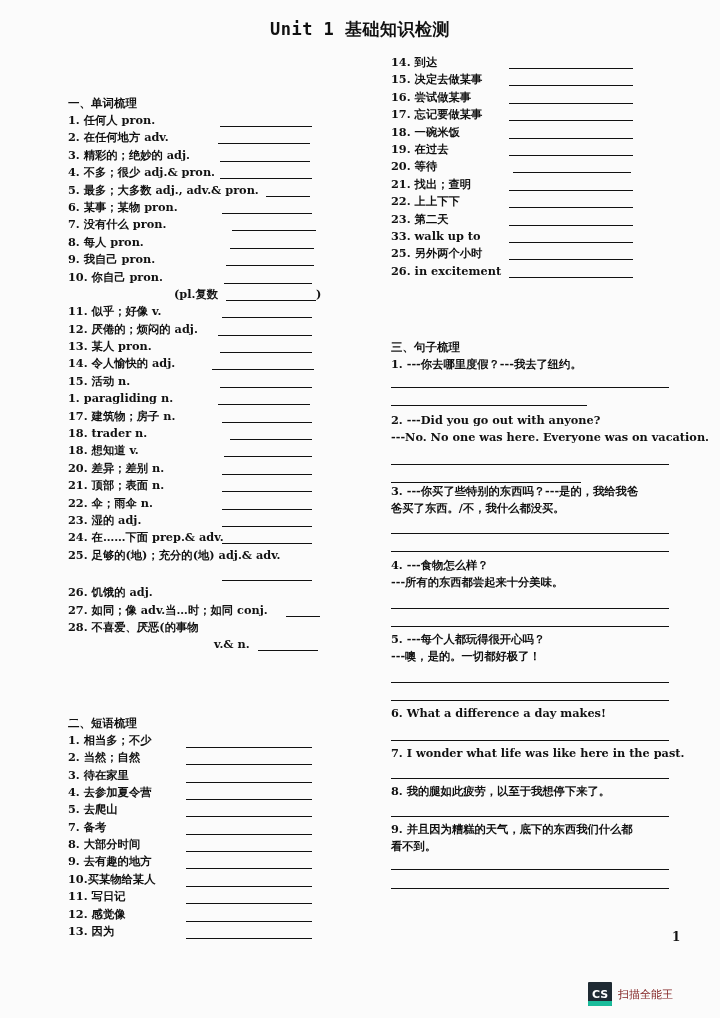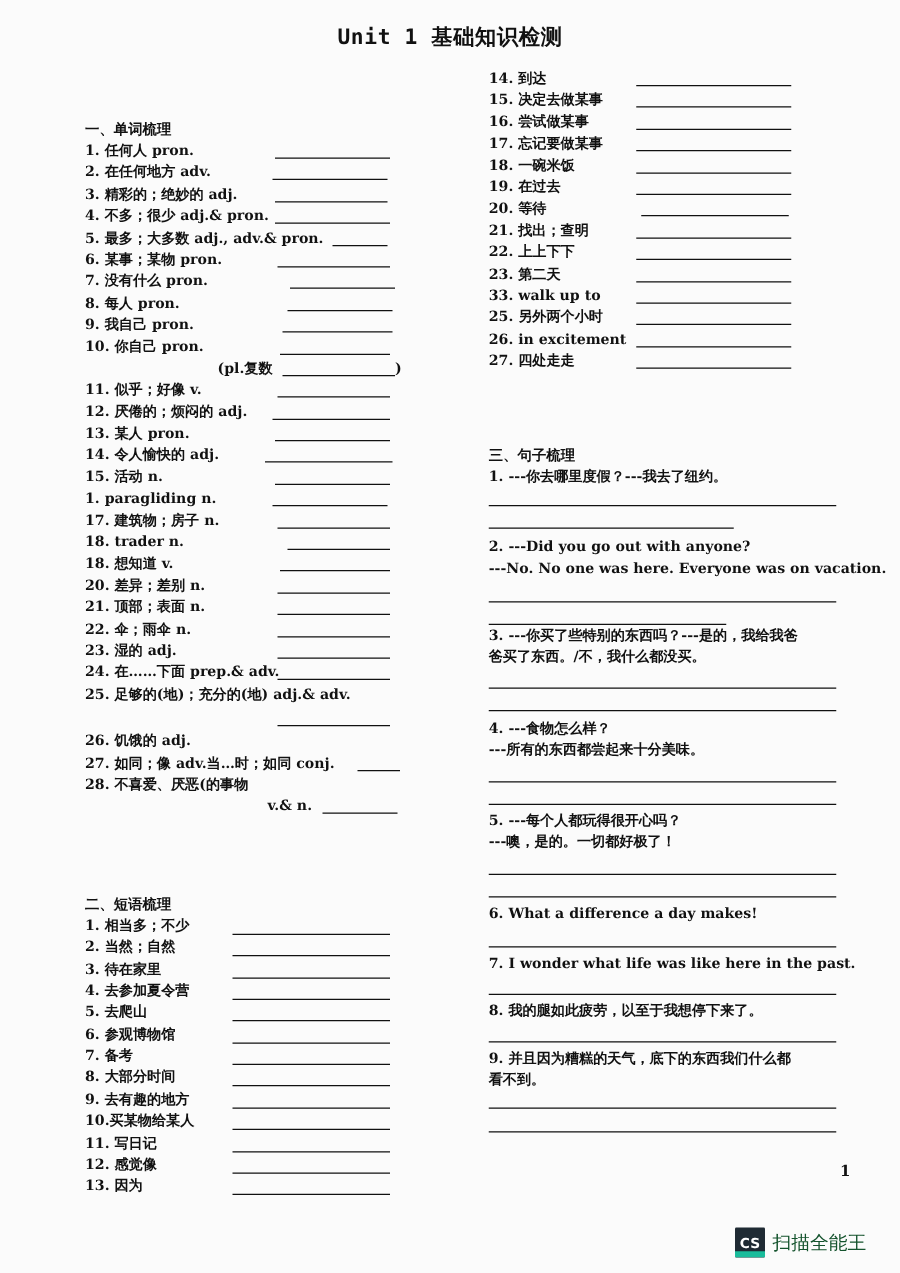--- a/index.html
+++ b/index.html
@@ -42,21 +42,21 @@
     width:24px; height:24px; border-radius:1px; background:#1f2a33;
     color:#fff; font-family:"DejaVu Sans","Liberation Sans",sans-serif;
     font-weight:bold; font-size:11px; display:flex; align-items:center;
     justify-content:center; position:relative; overflow:hidden;
   }
   .cs-logo::after {
     content:""; position:absolute; left:0; right:0; bottom:0; height:5px; background:#19bc9b;
   }
   .cs-text {
     margin-left:6px; font-family:"DejaVu Sans","Liberation Sans",sans-serif;
-    font-size:15px; color:#14532d;
+    font-size:11px; color:#7f1d1d;
   }
 </style>
 </head>
 <body>
 
 <div class="page-title">Unit 1 基础知识检测</div>
 
 <div class="col left-col">
   <div class="sec-title">一、单词梳理</div>
 
@@ -101,21 +101,20 @@
       <span class="blank" style="left:190px;width:60px;top:14px"></span>
     </div>
 
   <div style="height:20px"></div>
   <div class="sec-title">二、短语梳理</div>
   <div class="row"><span>1. 相当多；不少</span><span class="blank" style="left:118px;width:126px;top:15px"></span></div>
   <div class="row"><span>2. 当然；自然</span><span class="blank" style="left:118px;width:126px;top:15px"></span></div>
   <div class="row"><span>3. 待在家里</span><span class="blank" style="left:118px;width:126px;top:15px"></span></div>
   <div class="row"><span>4. 去参加夏令营</span><span class="blank" style="left:118px;width:126px;top:15px"></span></div>
   <div class="row"><span>5. 去爬山</span><span class="blank" style="left:118px;width:126px;top:15px"></span></div>
-  <div class="row"><span>6. 参观博物馆</span><span class="blank" style="left:118px;width:126px;top:15px"></span></div>
   <div class="row"><span>7. 备考</span><span class="blank" style="left:118px;width:126px;top:15px"></span></div>
   <div class="row"><span>8. 大部分时间</span><span class="blank" style="left:118px;width:126px;top:15px"></span></div>
   <div class="row"><span>9. 去有趣的地方</span><span class="blank" style="left:118px;width:126px;top:15px"></span></div>
   <div class="row"><span>10.买某物给某人</span><span class="blank" style="left:118px;width:126px;top:15px"></span></div>
   <div class="row"><span>11. 写日记</span><span class="blank" style="left:118px;width:126px;top:15px"></span></div>
   <div class="row"><span>12. 感觉像</span><span class="blank" style="left:118px;width:126px;top:15px"></span></div>
   <div class="row"><span>13. 因为</span><span class="blank" style="left:118px;width:126px;top:15px"></span></div>
 </div>
 
 <div class="col right-col">
@@ -125,21 +124,20 @@
   <div class="row"><span>17. 忘记要做某事</span><span class="blank" style="left:118px;width:124px;top:14px"></span></div>
   <div class="row"><span>18. 一碗米饭</span><span class="blank" style="left:118px;width:124px;top:14px"></span></div>
   <div class="row"><span>19. 在过去</span><span class="blank" style="left:118px;width:124px;top:14px"></span></div>
   <div class="row"><span>20. 等待</span><span class="blank" style="left:122px;width:118px;top:14px"></span></div>
   <div class="row"><span>21. 找出；查明</span><span class="blank" style="left:118px;width:124px;top:14px"></span></div>
   <div class="row"><span>22. 上上下下</span><span class="blank" style="left:118px;width:124px;top:14px"></span></div>
   <div class="row"><span>23. 第二天</span><span class="blank" style="left:118px;width:124px;top:14px"></span></div>
   <div class="row"><span>33. walk up to</span><span class="blank" style="left:118px;width:124px;top:14px"></span></div>
   <div class="row"><span>25. 另外两个小时</span><span class="blank" style="left:118px;width:124px;top:14px"></span></div>
   <div class="row"><span>26. in excitement</span><span class="blank" style="left:118px;width:124px;top:14px"></span></div>
-  <div class="row"><span>27. 四处走走</span><span class="blank" style="left:118px;width:124px;top:14px"></span></div>
 
   <div style="height:18px"></div>
   <div class="sec-title">三、句子梳理</div>
 
   <div class="sent-block">
     <div class="sent-line">1. ---你去哪里度假？---我去了纽约。</div>
     <div class="answer-line" style="height:14px"></div>
     <div class="answer-line" style="height:17px;width:196px"></div>
   </div>
   <div style="height:6px"></div>

